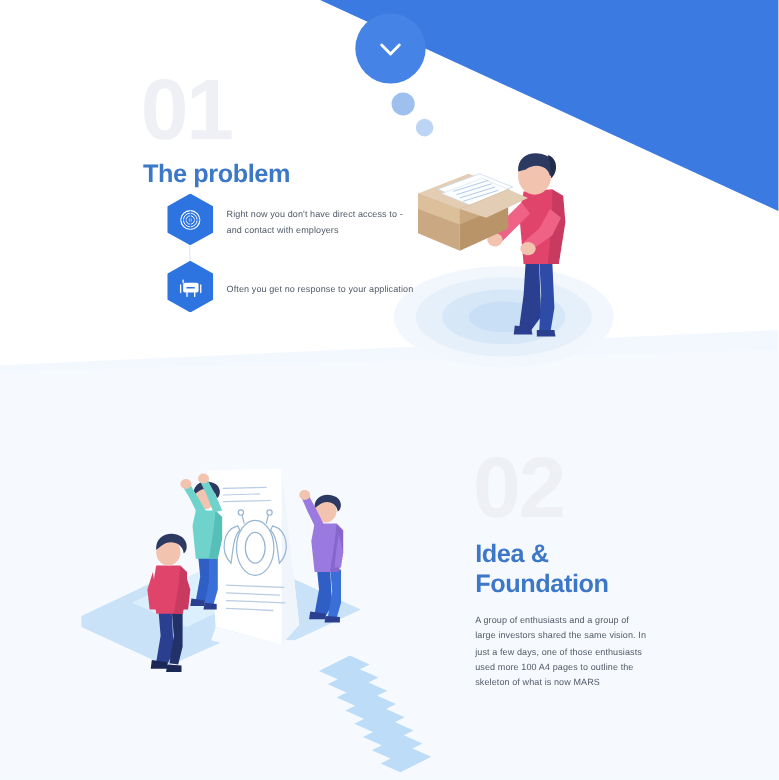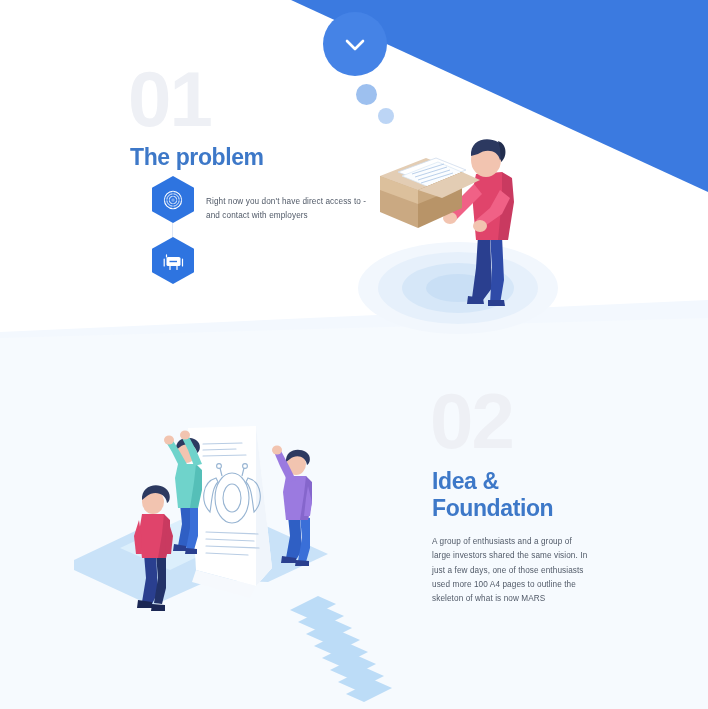--- a/index.html
+++ b/index.html
@@ -96,21 +96,21 @@
   
   .bullets {
     position: absolute;
     left: 128px; top: 176px;
     width: 250px;
     z-index: 6;
   }
   .bullet {
     position: relative;
     display: flex;
-    align-items: flex-end;
+    align-items: center;
     margin-bottom: 14px;
     padding-left: 24px;
   }
   .hexwrap {
     position: relative;
     flex: 0 0 auto;
     width: 42px; height: 47px;
     margin-right: 12px;
   }
   .hex {
@@ -132,21 +132,21 @@
     font-size: 8.2px;
     line-height: 1.72;
     color: #515a68;
     padding-top: 6px;
     letter-spacing: 0.1px;
   }
 
   
   .sec02 {
     position: absolute;
-    left: 430px; top: 384px;
+    left: 430px; top: 406px;
     width: 225px;
     z-index: 6;
   }
   .sec02 .sec-title { margin-top: 10px; }
   .sec02-body {
     font-size: 8.2px;
     line-height: 1.75;
     color: #515a68;
     margin: 14px 0 0 2px;
     width: 158px;
@@ -252,20 +252,21 @@
       <div class="hexwrap">
         <div class="hex">
           <svg width="24" height="22" viewBox="0 0 24 22">
             <rect x="5.5" y="7" width="14" height="9" rx="1.6" fill="#ffffff"></rect>
             <line x1="8.5" y1="11.5" x2="16" y2="11.5" stroke="#2e74e0" stroke-width="1.4"></line>
             <path d="M5.5 7 v-2.2 M3.2 9 v7 M21.5 9 v7" stroke="#ffffff" stroke-width="1.2" stroke-linecap="round"></path>
             <path d="M9 16 v3.5 M16 16 v3.5" stroke="#ffffff" stroke-width="1.2" stroke-linecap="round"></path>
           </svg>
         </div>
       </div>
+      <div class="bullet-text">Often you get no response to your application</div>
     </div>
 
   </div>
 
   <svg class="illo2" width="300" height="200" viewBox="0 0 300 200">
 
     <path d="M14,140 L90,104 L150,132 L150,160 L92,186 L14,150 Z" fill="#c9e2f8"></path>
     <path d="M150,132 L206,106 L268,134 L208,162 L150,160 Z" fill="#c9e2f8"></path>
     <path d="M60,128 L120,100 L168,122 L110,150 Z" fill="#dceffc"></path>
 

